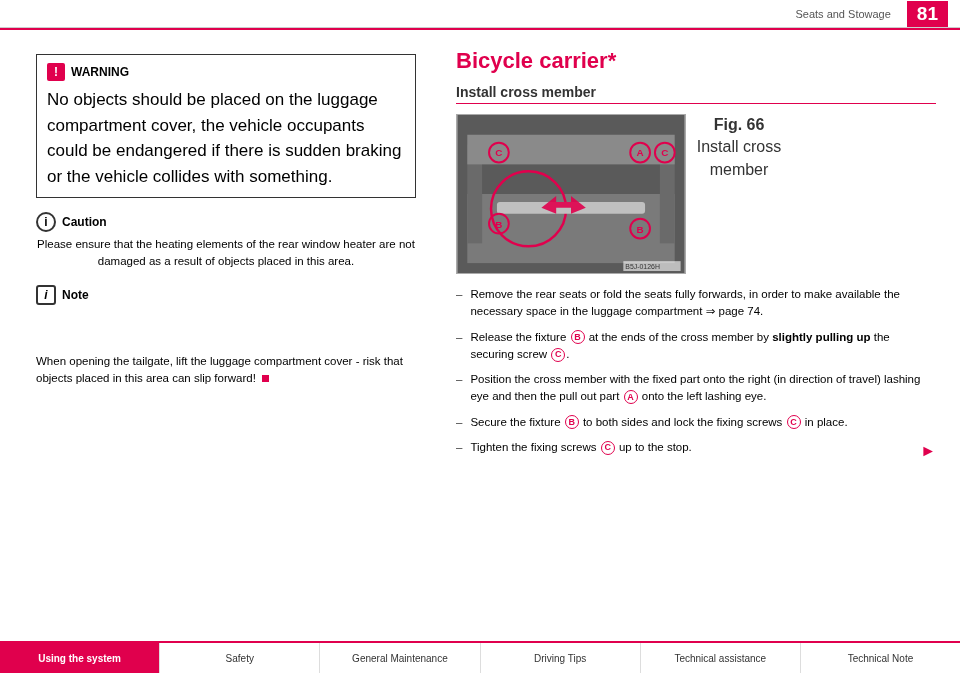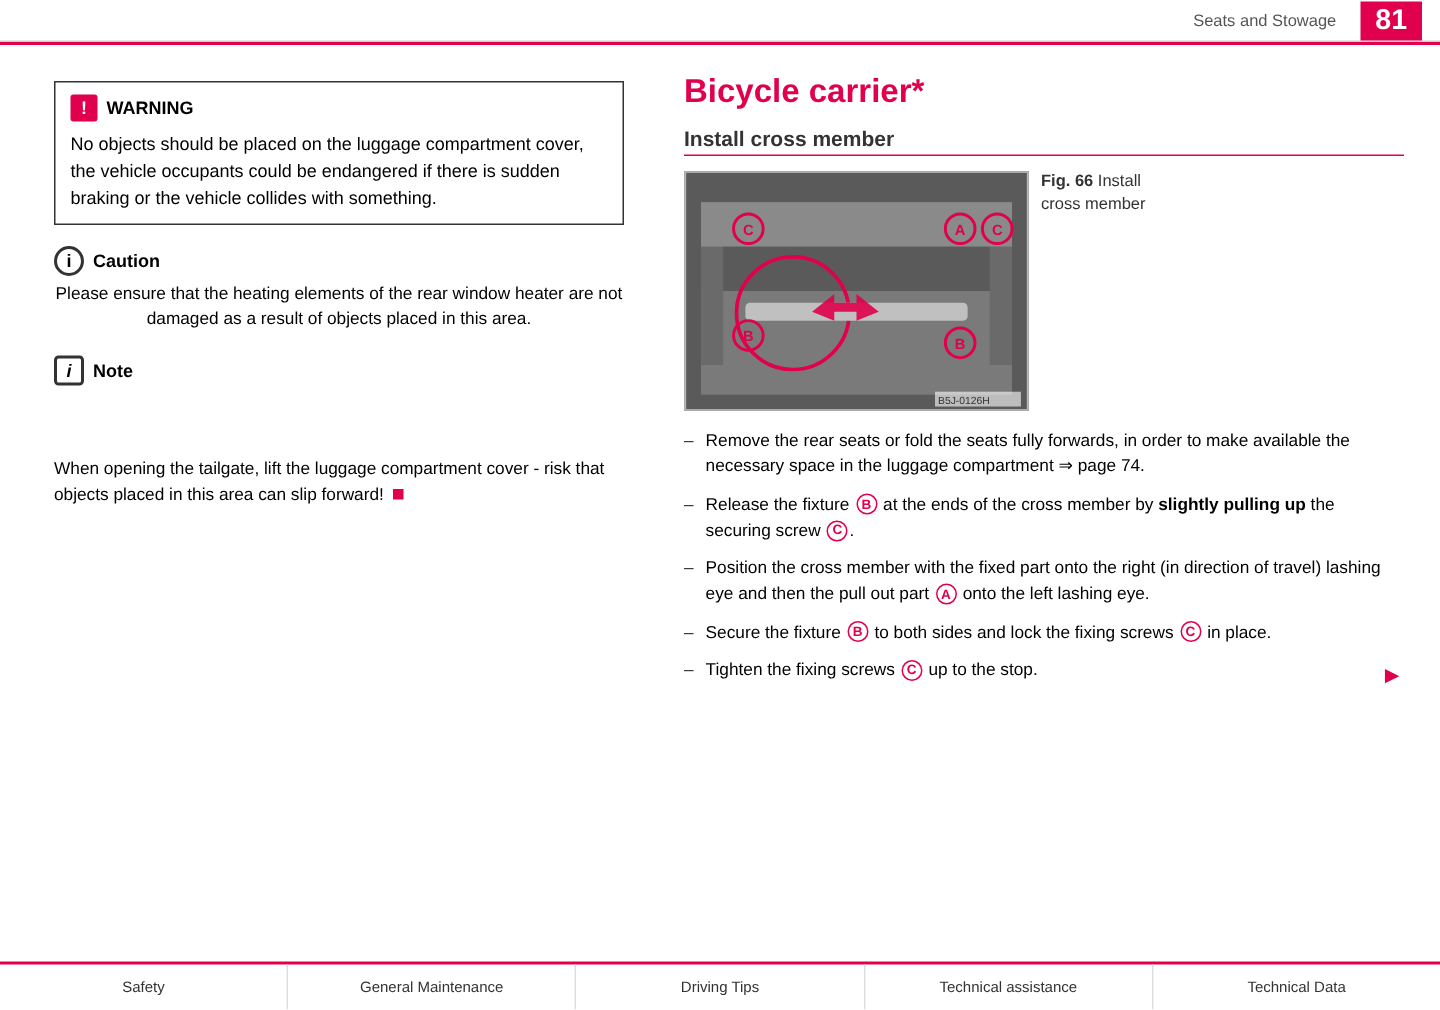--- a/index.html
+++ b/index.html
@@ -84,21 +84,21 @@
       border-radius: 2px;
       display: flex;
       align-items: center;
       justify-content: center;
       color: white;
       font-size: 12px;
       font-weight: bold;
       flex-shrink: 0;
     }
     .warning-text {
-      font-size: 12px;
+      font-size: 17px;
       line-height: 1.5;
     }
 
     
     .caution-box {
       margin-bottom: 14px;
     }
     .caution-title {
       display: flex;
       align-items: center;
@@ -203,24 +203,25 @@
       overflow: hidden;
     }
 
     
     .figure-image svg {
       width: 100%;
       height: 100%;
     }
 
     .figure-caption {
-      font-size: 11px;
+      font-size: 16px;
       color: #333;
       max-width: 90px;
       line-height: 1.4;
+      text-align: center;
     }
     .figure-caption strong {
       font-weight: bold;
     }
 
     
     .bullet-list {
       list-style: none;
       padding: 0;
     }
@@ -417,28 +418,31 @@
           Tighten the fixing screws <span class="badge">C</span> up to the stop.
           <span class="arrow-continue">►</span>
         </span>
       </li>
     </ul>
 
   </div>
 </div>
 
 <div class="bottom-nav">
+  <div class="nav-item active">
+    <span>Using the system</span>
+  </div>
   <div class="nav-item">
     <span>Safety</span>
   </div>
   <div class="nav-item">
     <span>General Maintenance</span>
   </div>
   <div class="nav-item">
     <span>Driving Tips</span>
   </div>
   <div class="nav-item">
     <span>Technical assistance</span>
   </div>
   <div class="nav-item">
-    <span>Technical Data</span>
+    <span>Technical Note</span>
   </div>
 </div>
 
 </body></html>

